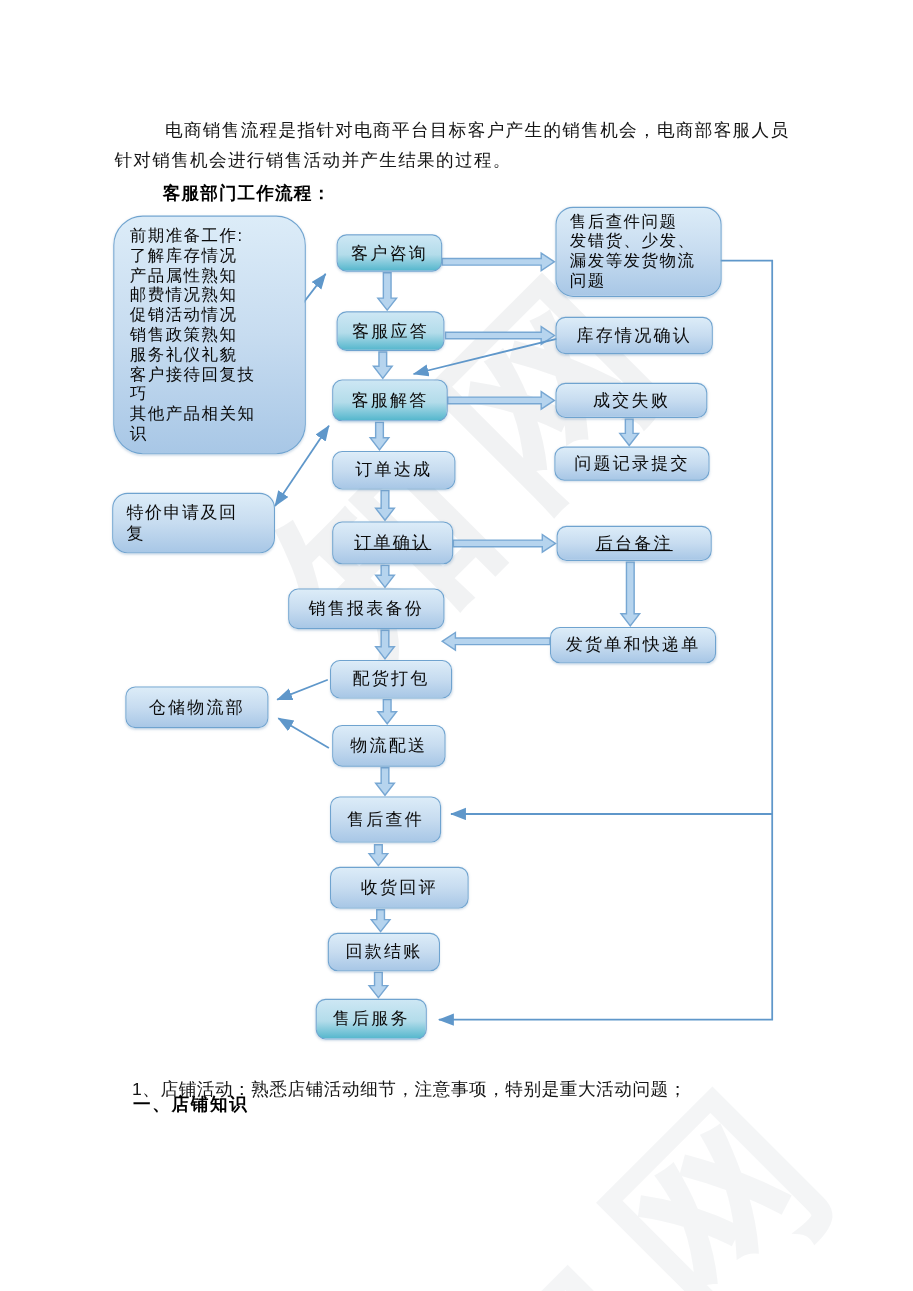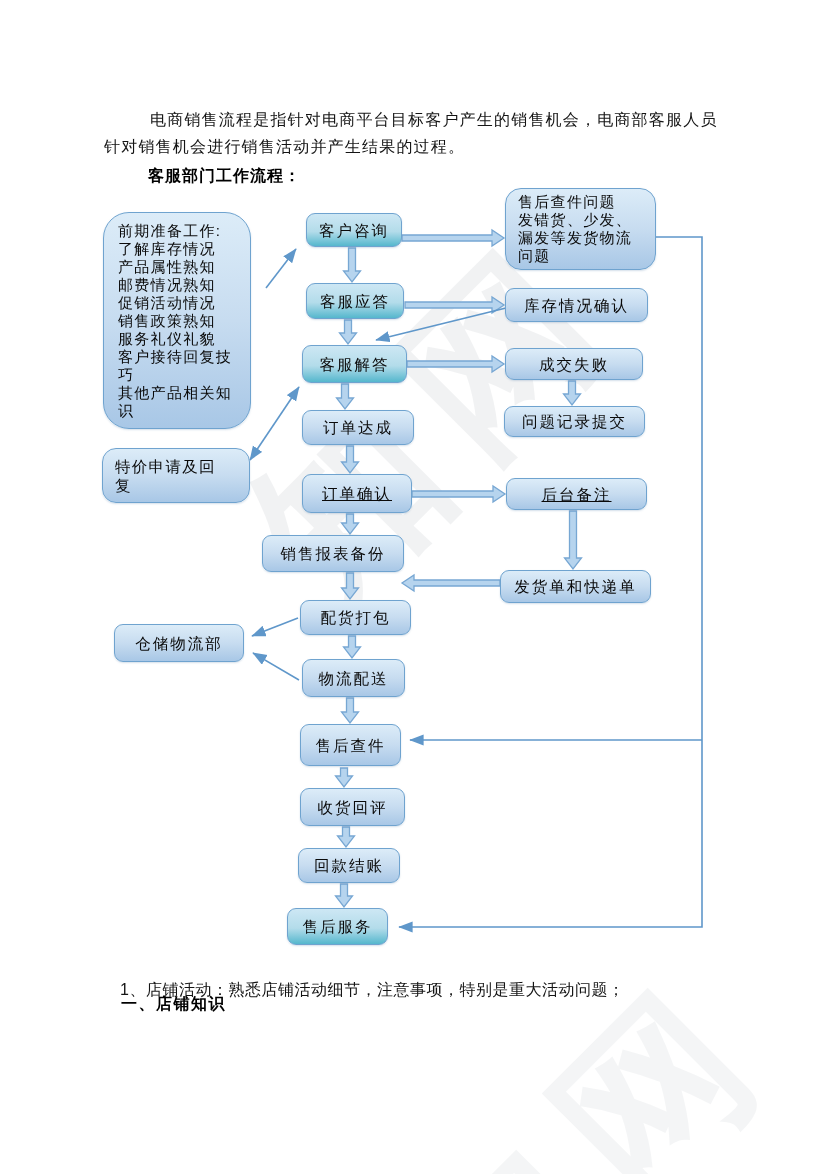--- a/index.html
+++ b/index.html
@@ -53,39 +53,39 @@
     background:linear-gradient(180deg,#dcecf8 0%,#c7dcf0 50%,#a8c7e6 100%);
     display:flex;align-items:center;justify-content:center;
     font-size:15.5px;letter-spacing:2px;line-height:19px;
     color:#0a0a0a;white-space:pre-line;
     box-shadow:0 1px 2px rgba(100,140,180,.28);
   }
   .teal{background:linear-gradient(180deg,#cde7f4 0%,#b3dcea 55%,#55b7cd 100%);}
   .left{justify-content:flex-start;text-align:left;padding-left:12px;letter-spacing:1.3px;}
   .bubble{border-radius:26px;}
 
-  #n-prep{left:103px;top:212px;width:148px;height:217px;line-height:18px;font-size:15px;padding-left:14px;align-items:flex-start;padding-top:9px;}
+  #n-prep{left:103px;top:196px;width:175px;height:217px;line-height:18px;font-size:15px;padding-left:14px;align-items:flex-start;padding-top:9px;border-radius:27px;}
   #n-inquiry{left:306px;top:213px;width:96px;height:34px;}
   #n-aftersale-issue{left:505px;top:188px;width:151px;height:82px;border-radius:16px;font-size:15px;line-height:18px;}
   #n-reply{left:306px;top:283px;width:98px;height:36px;}
   #n-stock-confirm{left:505px;top:288px;width:143px;height:34px;}
   #n-answer{left:302px;top:345px;width:105px;height:38px;}
   #n-deal-fail{left:505px;top:348px;width:138px;height:32px;}
   #n-order-done{left:302px;top:410px;width:112px;height:35px;}
   #n-problem-log{left:504px;top:406px;width:141px;height:31px;}
   #n-special-price{left:102px;top:448px;width:148px;height:55px;border-radius:14px;}
   #n-order-confirm{left:302px;top:474px;width:110px;height:39px;text-decoration:underline;}
   #n-backend-note{left:506px;top:478px;width:141px;height:32px;text-decoration:underline;}
   #n-sales-report{left:262px;top:535px;width:142px;height:37px;}
   #n-shipping-list{left:500px;top:570px;width:151px;height:33px;}
   #n-packing{left:300px;top:600px;width:111px;height:35px;}
   #n-warehouse{left:114px;top:624px;width:130px;height:38px;}
   #n-logistics{left:302px;top:659px;width:103px;height:38px;}
   #n-aftersale-check{left:300px;top:724px;width:101px;height:42px;}
-  #n-receipt-review{left:300px;top:788px;width:105px;height:38px;}
+  #n-receipt-review{left:300px;top:788px;width:126px;height:38px;}
   #n-payment-settle{left:298px;top:848px;width:102px;height:35px;}
   #n-aftersale-service{left:287px;top:908px;width:101px;height:37px;text-align:right;}
 
   .blk{fill:#b6d4ee;stroke:#77a7d3;stroke-width:1.3;}
   .ln{fill:none;stroke:#5f97ca;stroke-width:1.6;}
 </style>
 </head>
 <body>
 
 <div class="page">

